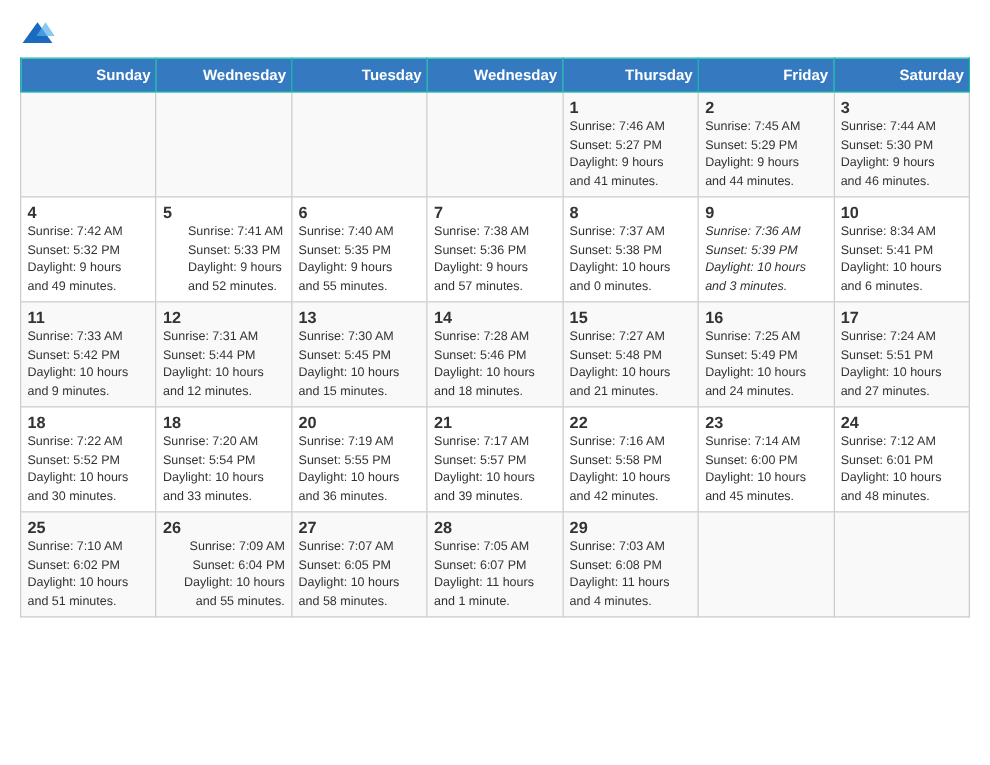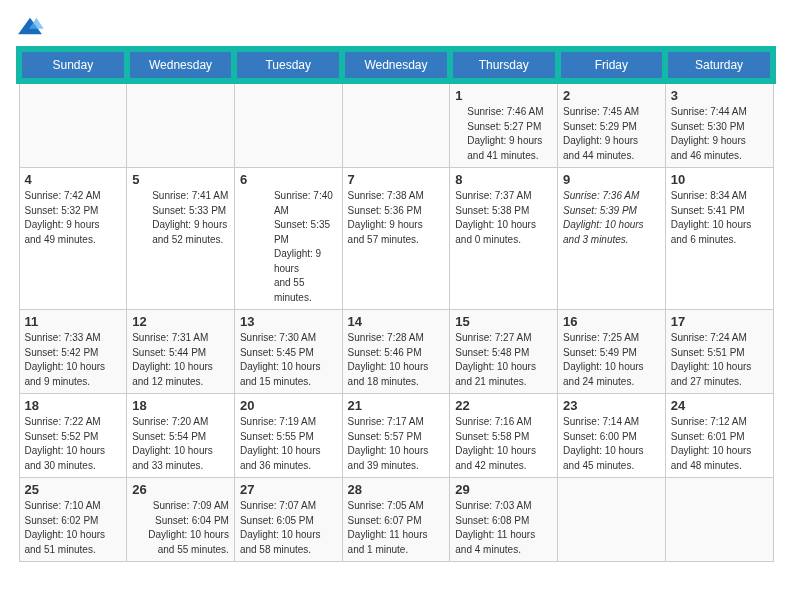--- a/index.html
+++ b/index.html
@@ -39,24 +39,24 @@
     }
     table {
       width: 100%;
       border-collapse: collapse;
       table-layout: fixed;
     }
     thead tr th {
       background-color: #3579c0;
       color: #fff;
       font-size: 12px;
-      font-weight: normal;
+      font-weight: bold;
       padding: 6px 4px;
-      text-align: center;
-      border: 6px solid #14b8a6;
+      text-align: right;
+      border: 1px solid #14b8a6;
     }
     tbody tr td {
       vertical-align: top;
       border: 1px solid #ccc;
       padding: 4px 5px;
       font-size: 10px;
       color: #333;
       min-height: 80px;
       background: #fff;
     }
@@ -112,21 +112,21 @@
       </tr>
   </thead>
   <tbody id="calendar-body">
   <tr>
         <td class="empty"></td>
         <td class="empty"></td>
         <td class="empty"></td>
         <td class="empty"></td>
         <td>
           <span class="day-number">1</span>
-          <div class="day-info" style="white-space: pre-line; margin-left: 12px;">Sunrise: 7:46 AM
+          <div class="day-info" style="white-space: pre-line;">Sunrise: 7:46 AM
 Sunset: 5:27 PM
 Daylight: 9 hours
 and 41 minutes.</div>
         </td>
         <td>
           <span class="day-number">2</span>
           <div class="day-info" style="white-space: pre-line;">Sunrise: 7:45 AM
 Sunset: 5:29 PM
 Daylight: 9 hours
 and 44 minutes.</div>
@@ -149,21 +149,21 @@
         </td>
         <td>
           <span class="day-number">5</span>
           <div class="day-info" style="white-space: pre-line; margin-left: 20px;">Sunrise: 7:41 AM
 Sunset: 5:33 PM
 Daylight: 9 hours
 and 52 minutes.</div>
         </td>
         <td>
           <span class="day-number">6</span>
-          <div class="day-info" style="white-space: pre-line; margin-left: 34px;">Sunrise: 7:40 AM
+          <div class="day-info" style="white-space: pre-line;">Sunrise: 7:40 AM
 Sunset: 5:35 PM
 Daylight: 9 hours
 and 55 minutes.</div>
         </td>
         <td>
           <span class="day-number">7</span>
           <div class="day-info" style="white-space: pre-line;">Sunrise: 7:38 AM
 Sunset: 5:36 PM
 Daylight: 9 hours
 and 57 minutes.</div>

